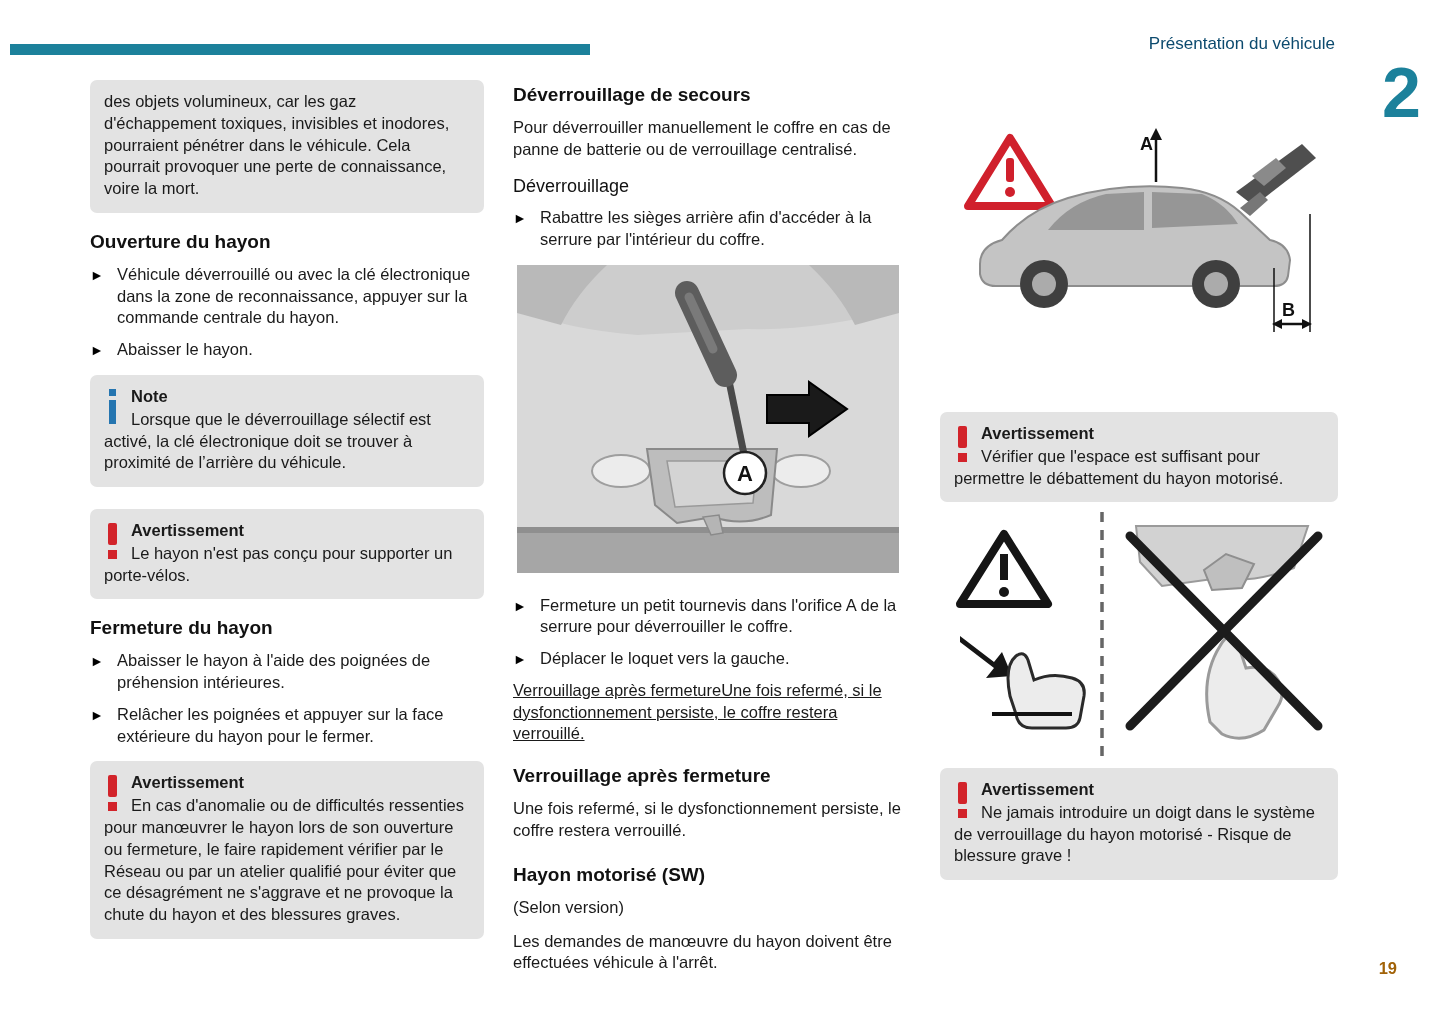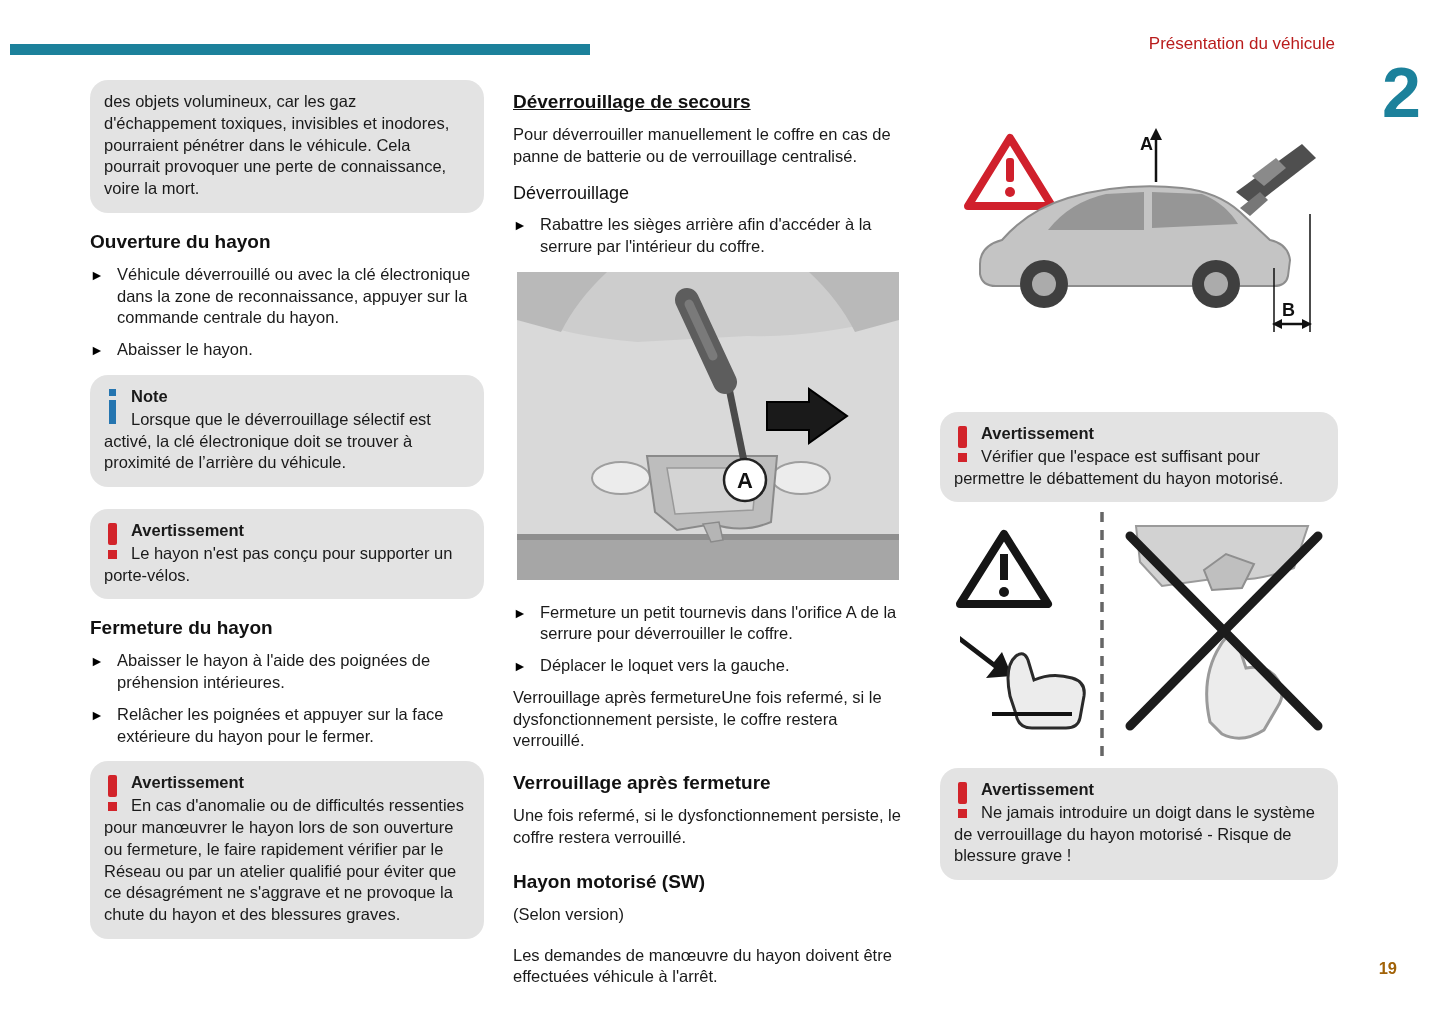--- a/index.html
+++ b/index.html
@@ -1,38 +1,38 @@
 <!DOCTYPE html>
 <html><head>
 <meta charset="utf-8">
 <style>
   * { margin:0; padding:0; box-sizing:border-box; }
   html,body { background:#ffffff; }
   body { font-family:"Liberation Sans", sans-serif; color:#1a1a1a; }
   .page { position:relative; width:1445px; height:1018px; background:#fff; overflow:hidden; }
 
-  .header-title { position:absolute; top:34px; right:110px; font-size:17px; color:#b91c1c; }
+  .header-title { position:absolute; top:34px; right:110px; font-size:17px; color:#0c4a6e; }
   .teal-bar { position:absolute; top:44px; left:10px; width:580px; height:11px; background:#1c819b; }
   .chapter-num { position:absolute; top:58px; right:24px; font-size:70px; font-weight:bold; color:#1c819b; line-height:1; }
   .pagenum { position:absolute; right:48px; bottom:40px; font-size:16.5px; font-weight:bold; color:#a16207; }
 
   .col { position:absolute; font-size:16.5px; line-height:1.32; }
   .col1 { left:90px;  top:80px;  width:394px; }
   .col2 { left:513px; top:80px;  width:390px; }
   .col3 { left:940px; top:110px; width:398px; height:800px; }
 
   .h1 { font-size:19px; font-weight:bold; color:#111; margin:16px 0 10px; }
-  .h1.first { margin-top:9px;text-decoration:underline; }
+  .h1.first { margin-top:2px; }
   .h2 { font-size:18px; font-weight:normal; color:#111; margin:14px 0 9px; }
   p.para { margin:0 0 12px; }
 
   .bullet { display:flex; margin:0 0 10px; }
   .bullet .arr { flex:0 0 27px; font-size:14px; padding-top:2px; color:#000; }
 
-  .graybox { background:#e3e3e3; border-radius:18px; padding:11px 14px 13px; margin:6px 0 16px; overflow:hidden; }
+  .graybox { background:#e3e3e3; border-radius:7px; padding:11px 14px 13px; margin:6px 0 16px; overflow:hidden; }
   .graybox .box-title { font-weight:bold; margin-bottom:1px; }
 
   .info-icon { float:left; width:13px; height:38px; margin:3px 12px 0 2px; position:relative; }
   .info-icon::before { content:""; position:absolute; top:0;  left:3px; width:7px;  height:7px;  background:#2575b0; }
   .info-icon::after  { content:""; position:absolute; top:11px; left:3px; width:7px; height:24px; background:#2575b0; }
 
   .warn-icon { float:left; width:13px; height:40px; margin:3px 12px 0 2px; position:relative; }
   .warn-icon::before { content:""; position:absolute; top:0;  left:2px; width:9px; height:22px; border-radius:2px; background:#d2232a; }
   .warn-icon::after  { content:""; position:absolute; top:27px; left:2px; width:9px; height:9px;  background:#d2232a; }
 
@@ -136,27 +136,27 @@
 
     <div class="bullet">
       <span class="arr">►</span>
       <span>Fermeture un petit tournevis dans l'orifice A de la serrure pour déverrouiller le coffre.</span>
     </div>
     <div class="bullet">
       <span class="arr">►</span>
       <span>Déplacer le loquet vers la gauche.</span>
     </div>
 
-    <p class="para" style="margin-top:0;">Verrouillage après fermetureUne fois refermé, si le dysfonctionnement persiste, le coffre restera verrouillé.</p>
+    <p class="para" style="margin-top:0;text-decoration:underline;">Verrouillage après fermetureUne fois refermé, si le dysfonctionnement persiste, le coffre restera verrouillé.</p>
 
     <div class="h1" style="margin-top:18px;">Verrouillage après fermeture</div>
     <p class="para">Une fois refermé, si le dysfonctionnement persiste, le coffre restera verrouillé.</p>
 
     <div class="h1" style="margin-top:20px;">Hayon motorisé (SW)</div>
-    <p class="para" style="margin-bottom:19px;">(Selon version)</p>
+    <p class="para" style="margin-bottom:12px;">(Selon version)</p>
     <p class="para">Les demandes de manœuvre du hayon doivent être effectuées véhicule à l'arrêt.</p>
 
   </div>
 
   <div class="col col3">
 
     <div class="car-illo">
       <svg width="398" height="232" viewBox="0 0 398 232">
 
         <g>

